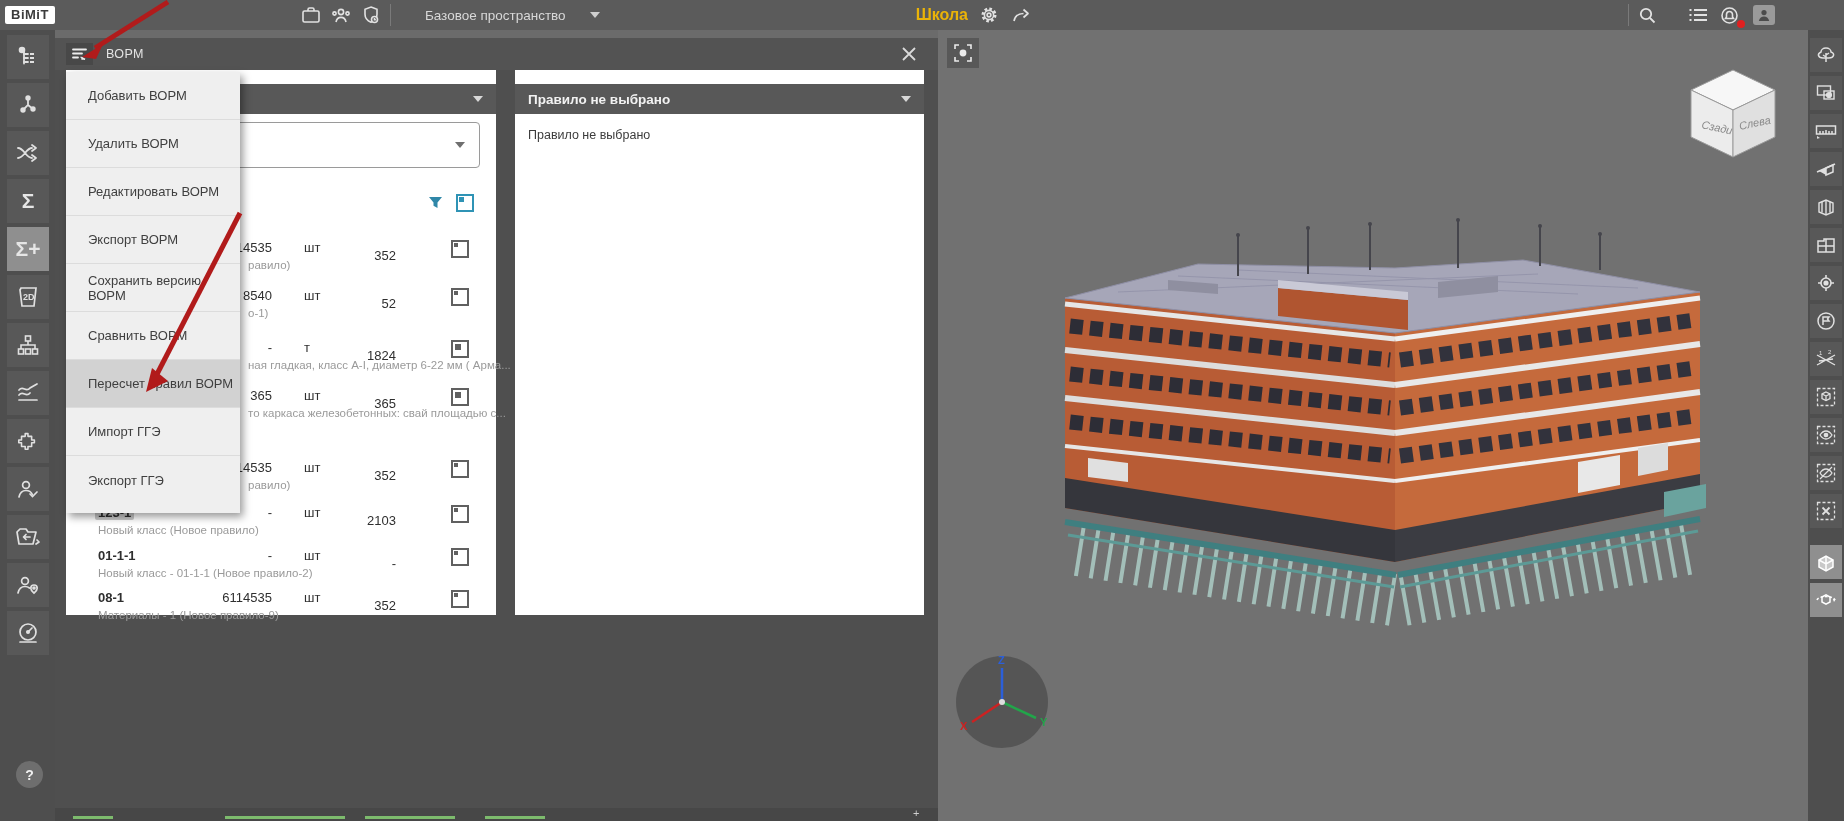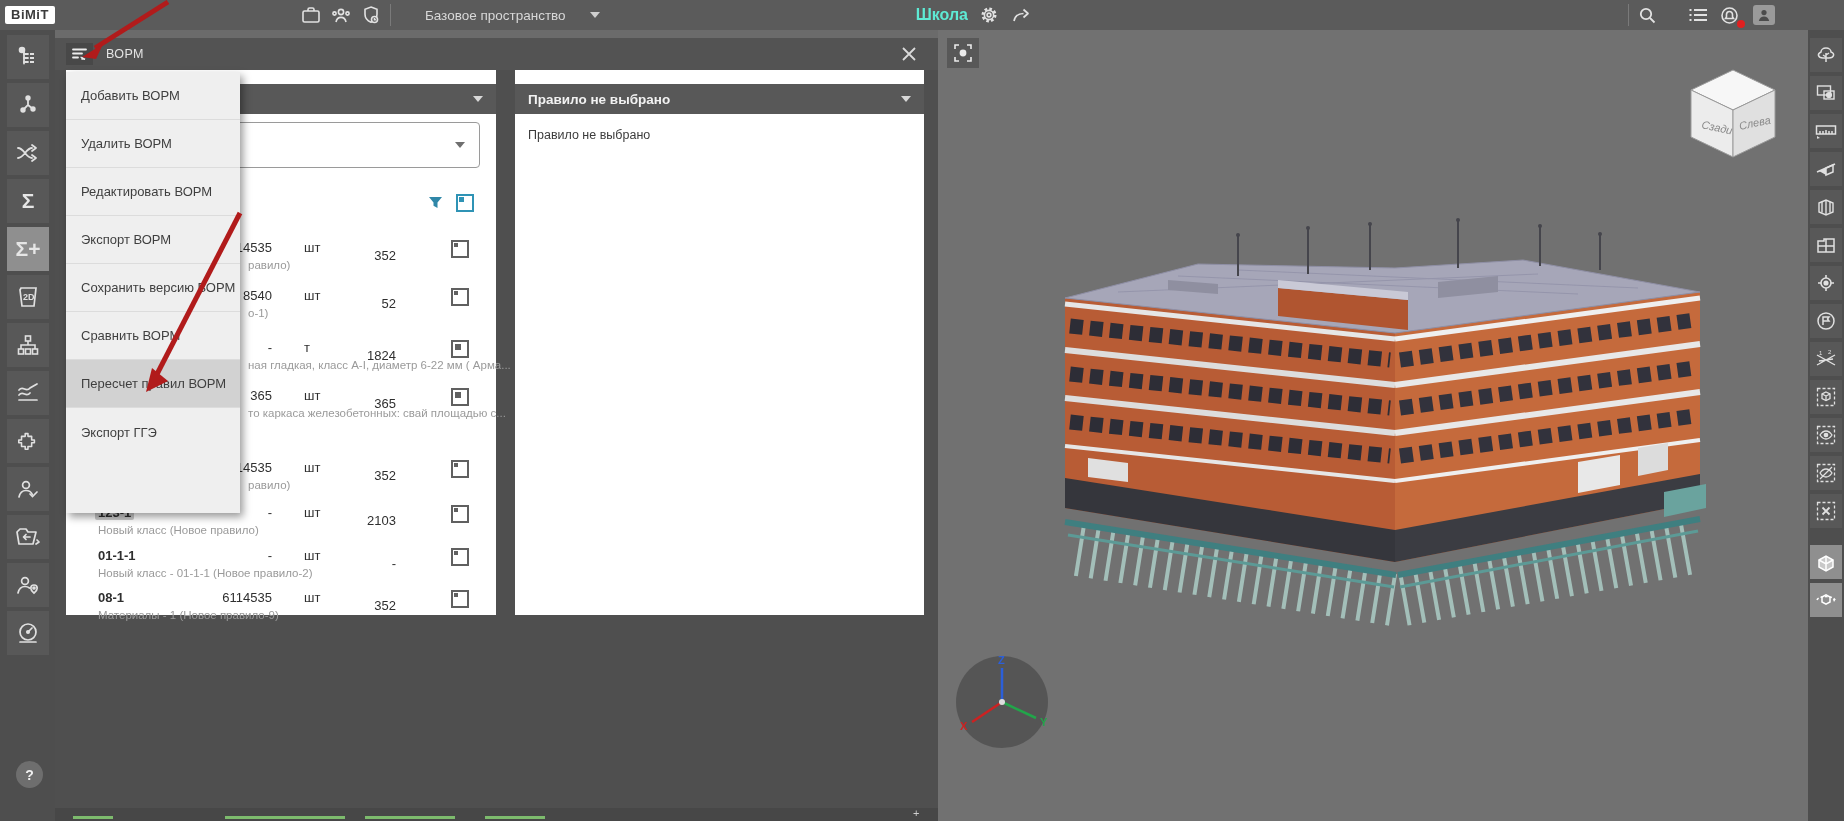--- a/index.html
+++ b/index.html
@@ -9,21 +9,21 @@
 
   
   .topbar{left:0;top:0;width:1844px;height:30px;background:#5b5b5b;display:flex;align-items:center;z-index:40;}
   .logo{margin-left:5px;background:#fff;border-radius:2px;padding:1px 6px 2px 6px;font-weight:bold;
         font-size:13px;color:#3c3c3c;letter-spacing:.5px;}
   .tb-ico{width:26px;height:22px;display:flex;align-items:center;justify-content:center;cursor:pointer;}
   .tb-sep{width:1px;height:22px;background:#7a7a7a;margin:0 6px;}
   .tb-text{color:#d8d8d8;font-size:13.5px;margin-left:28px;}
   .caret{width:0;height:0;border-left:5px solid transparent;border-right:5px solid transparent;
          border-top:6px solid #cfcfcf;display:inline-block;}
-  .proj{color:#5eead4;font-size:16px;font-weight:bold;}
+  .proj{color:#eab308;font-size:16px;font-weight:bold;}
   .acct{background:#9a9a9a;border-radius:3px;width:22px;height:20px;display:flex;align-items:center;justify-content:center;}
   .belldot{position:absolute;right:-2px;bottom:-2px;width:8px;height:8px;border-radius:50%;background:#e02020;}
 
   
   .rail-l{left:0;top:30px;width:55px;height:791px;background:#4e4e4e;z-index:30;}
   .cellL{position:absolute;left:7px;width:42px;height:44px;background:#585858;display:flex;
          align-items:center;justify-content:center;cursor:pointer;}
   .cellL.active{background:#8f8f8f;}
   .sigma{color:#e6e6e6;font-size:21px;font-weight:bold;}
   .help{position:absolute;left:16px;top:731px;width:27px;height:27px;border-radius:50%;background:#6e6e6e;
@@ -64,21 +64,21 @@
   .trow .sub.off{left:176px;margin-left:6px;}
   .rowicon{position:absolute;left:385px;top:0;width:14px;height:14px;border:2px solid #606060;cursor:pointer;}
   .rowicon::after{content:"";position:absolute;left:1px;top:1px;width:4px;height:4px;background:#606060;}
   .rowicon.filled::after{left:2px;top:2px;width:6px;height:6px;}
   .rp-body{position:absolute;left:13px;top:58px;font-size:12.5px;color:#3c3c3c;}
 
   
   .menu{left:66px;top:72px;width:174px;height:441px;background:#efefef;z-index:45;
         box-shadow:3px 4px 8px rgba(0,0,0,.4);}
   .mitem{height:48px;border-bottom:1px solid #dcdcdc;display:flex;align-items:center;cursor:pointer;
-         font-size:13px;color:#3f3f3f;padding-left:15px;box-sizing:border-box;}
+         font-size:13px;color:#3f3f3f;padding-left:22px;box-sizing:border-box;}
   .mitem:last-child{border-bottom:none;}
   .mitem.hl{background:#d2d2d2;}
 
   
   .vp{left:938px;top:30px;width:870px;height:791px;background:#717171;z-index:10;}
   .focusbtn{position:absolute;left:9px;top:8px;width:32px;height:30px;background:#585858;display:flex;
             align-items:center;justify-content:center;cursor:pointer;}
 
   
   .bstrip{left:55px;top:808px;width:883px;height:13px;background:#474747;z-index:21;}
@@ -364,20 +364,21 @@
   </div>
 
   <div class="abs menu">
     <div class="mitem">Добавить ВОРМ</div>
     <div class="mitem">Удалить ВОРМ</div>
     <div class="mitem">Редактировать ВОРМ</div>
     <div class="mitem">Экспорт ВОРМ</div>
     <div class="mitem">Сохранить версию ВОРМ</div>
     <div class="mitem">Сравнить ВОРМ</div>
     <div class="mitem hl">Пересчет правил ВОРМ</div>
+    <div class="mitem">Импорт ГГЭ</div>
     <div class="mitem">Экспорт ГГЭ</div>
   </div>
 
   <div class="abs vp">
     <div class="focusbtn">
       <svg width="20" height="20" viewBox="0 0 20 20" fill="none" stroke="#eaeaea" stroke-width="1.6">
         <path d="M2 6V2h4M14 2h4v4M18 14v4h-4M6 18H2v-4"></path>
           <circle cx="10" cy="10" r="3.4" fill="#eaeaea" stroke="none"></circle>
         </svg>
     </div>

